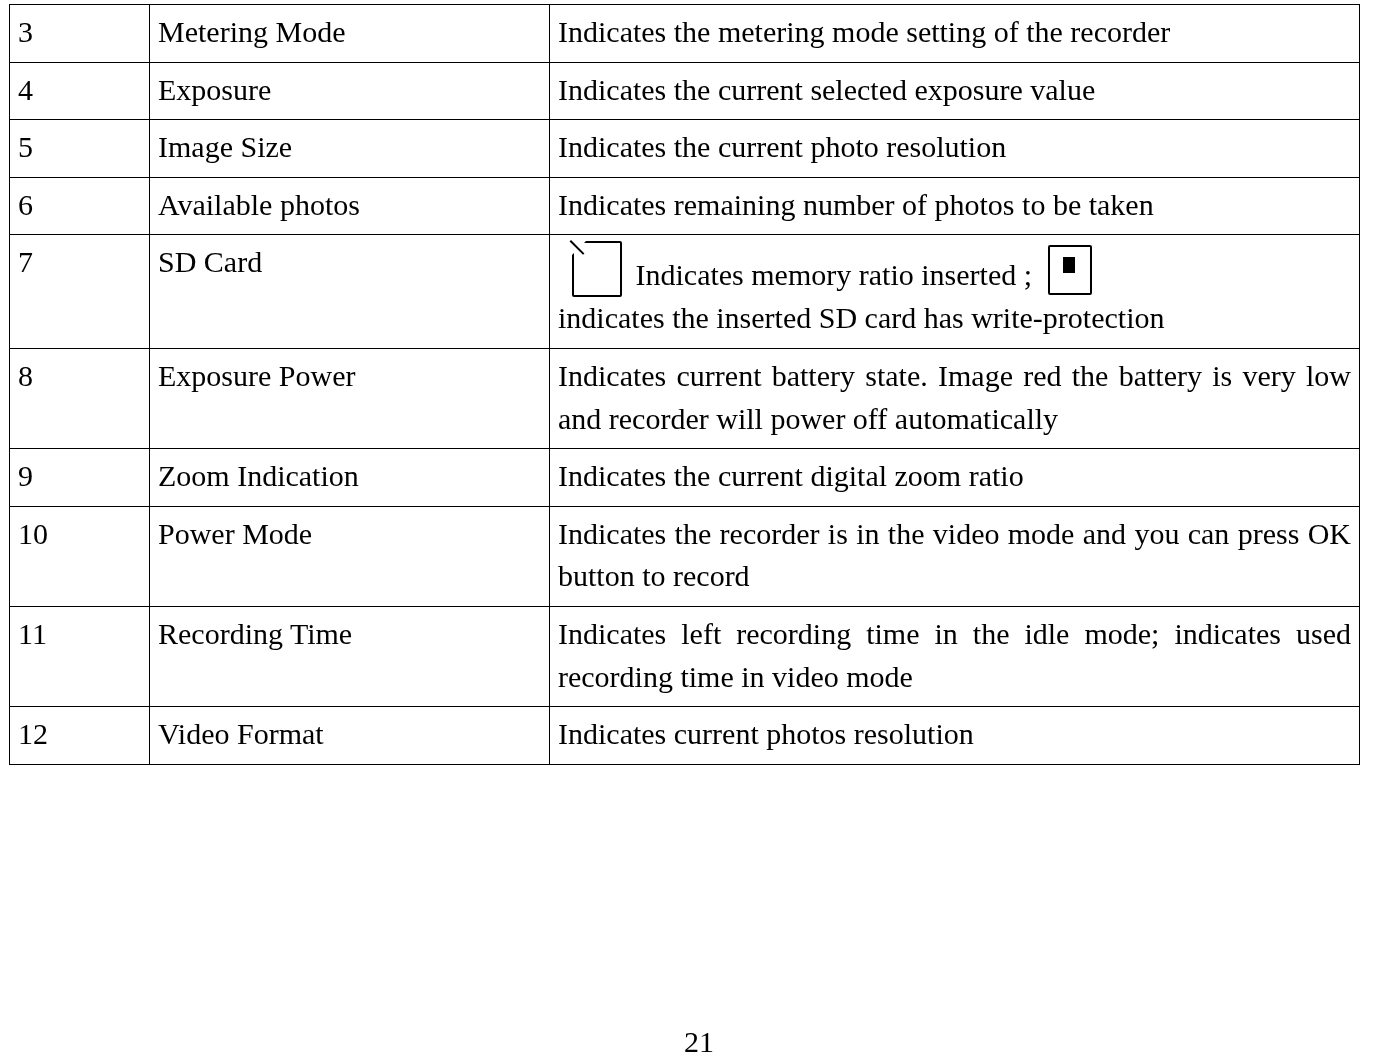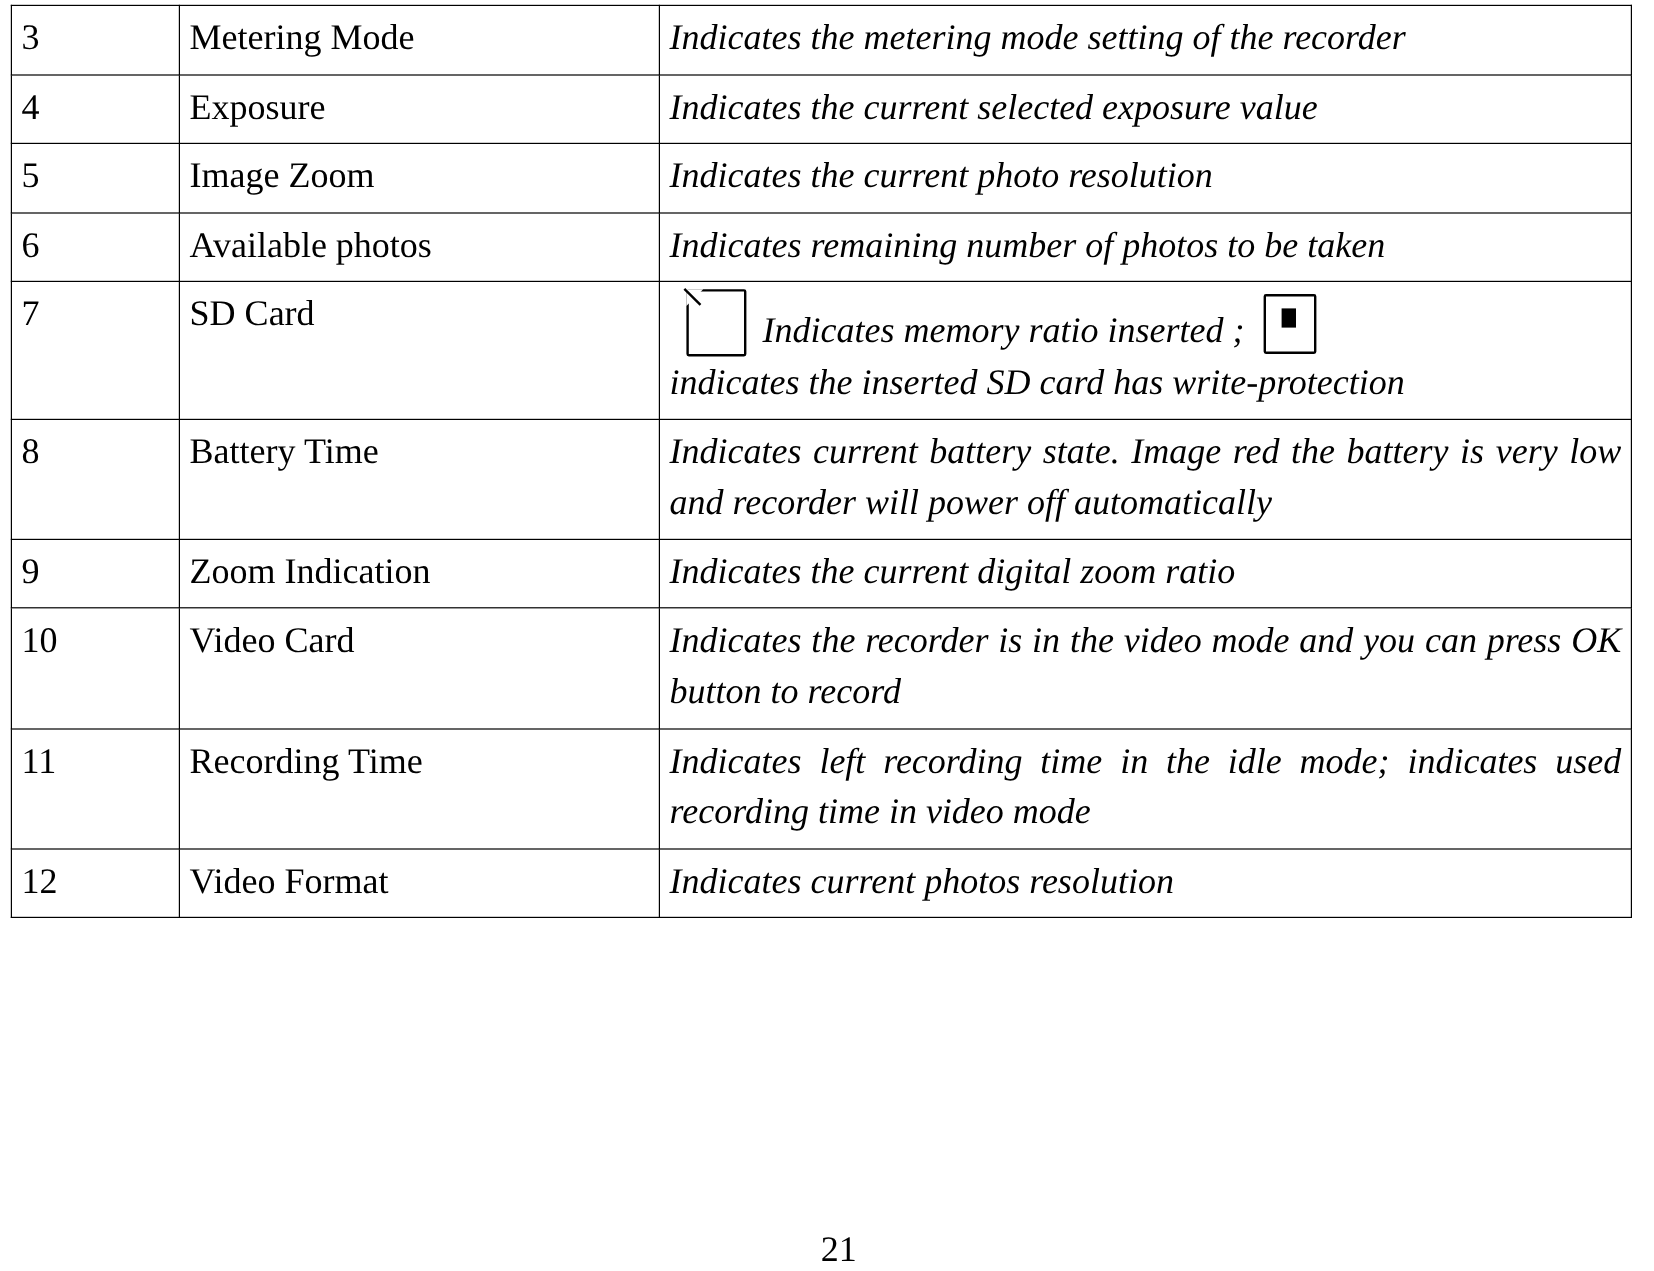--- a/index.html
+++ b/index.html
@@ -34,21 +34,21 @@
     padding: 6px 8px 8px 8px;
     font-size: 30px;
     line-height: 1.42;
   }
   col.c-num { width: 140px; }
   col.c-name { width: 400px; }
   col.c-desc { width: 810px; }
 
   td.num { padding-left: 20px; }
   td.name { padding-left: 22px; }
-  td.desc { padding-left: 22px; padding-right: 20px; font-style: italic; }
+  td.desc { padding-left: 22px; padding-right: 20px; }
 
   .justify { text-align: justify; text-align-last: left; }
 
   
   .sd-line {
     display: block;
     white-space: nowrap;
   }
   .icon-sd-plain {
     display: inline-block;
@@ -132,21 +132,21 @@
         <td class="name">Metering Mode</td>
         <td class="desc justify">Indicates the metering mode setting of the recorder</td>
       </tr>
       <tr>
         <td class="num">4</td>
         <td class="name">Exposure</td>
         <td class="desc">Indicates the current selected exposure value</td>
       </tr>
       <tr>
         <td class="num">5</td>
-        <td class="name">Image Zoom</td>
+        <td class="name">Image Size</td>
         <td class="desc">Indicates the current photo resolution</td>
       </tr>
       <tr>
         <td class="num">6</td>
         <td class="name">Available photos</td>
         <td class="desc">Indicates remaining number of photos to be taken</td>
       </tr>
       <tr>
         <td class="num">7</td>
         <td class="name">SD Card</td>
@@ -154,31 +154,31 @@
           <span class="sd-line">
             <span class="icon-sd-plain"></span>
             <span>Indicates memory ratio inserted ;</span>
             <span class="icon-sd-lock"></span>
           </span>
           <span>indicates the inserted SD card has write-protection</span>
         </td>
       </tr>
       <tr>
         <td class="num">8</td>
-        <td class="name">Battery Time</td>
+        <td class="name">Exposure Power</td>
         <td class="desc justify">Indicates current battery state. Image red the battery is very low and recorder will power off automatically</td>
       </tr>
       <tr>
         <td class="num">9</td>
         <td class="name">Zoom Indication</td>
         <td class="desc">Indicates the current digital zoom ratio</td>
       </tr>
       <tr>
         <td class="num">10</td>
-        <td class="name">Video Card</td>
+        <td class="name">Power Mode</td>
         <td class="desc justify">Indicates the recorder is in the video mode and you can press OK button to record</td>
       </tr>
       <tr>
         <td class="num">11</td>
         <td class="name">Recording Time</td>
         <td class="desc justify">Indicates left recording time in the idle mode; indicates used recording time in video mode</td>
       </tr>
       <tr>
         <td class="num">12</td>
         <td class="name">Video Format</td>

